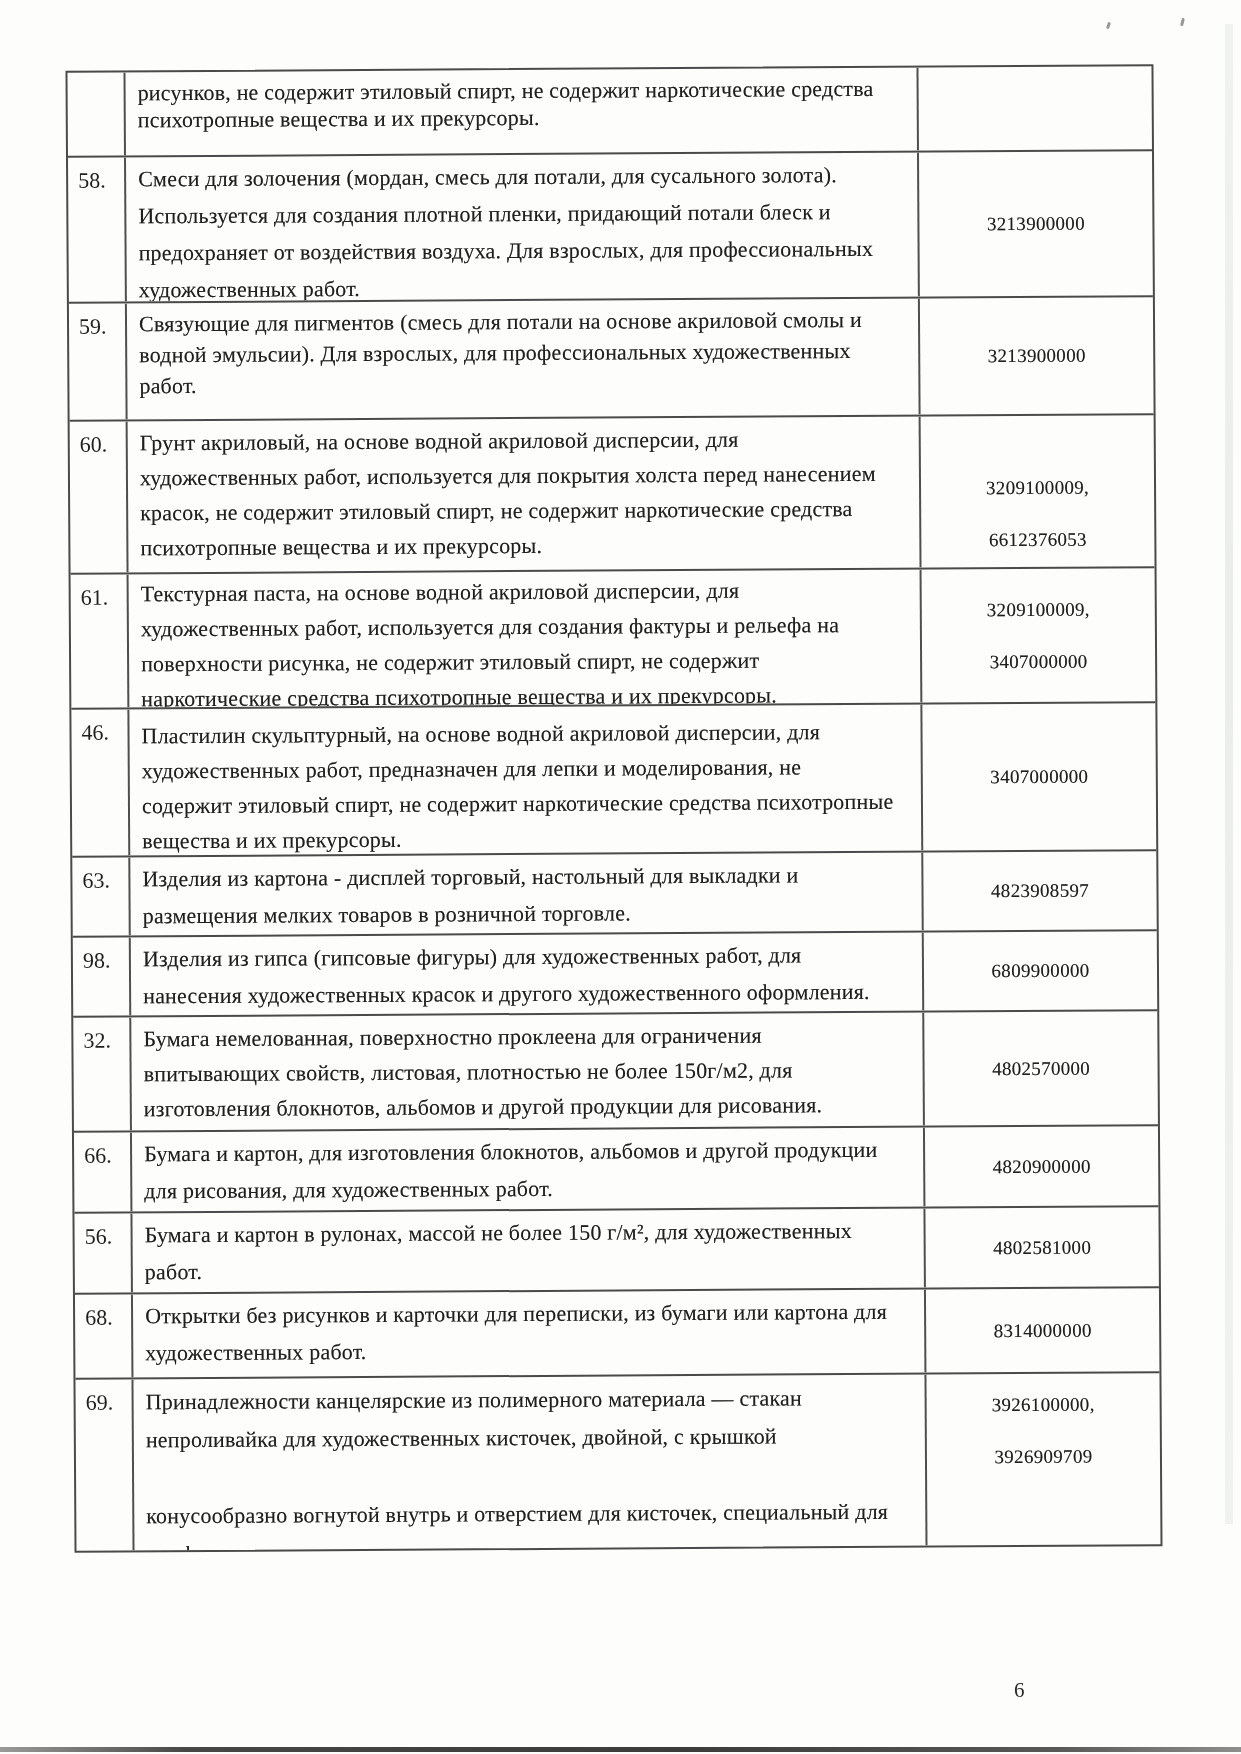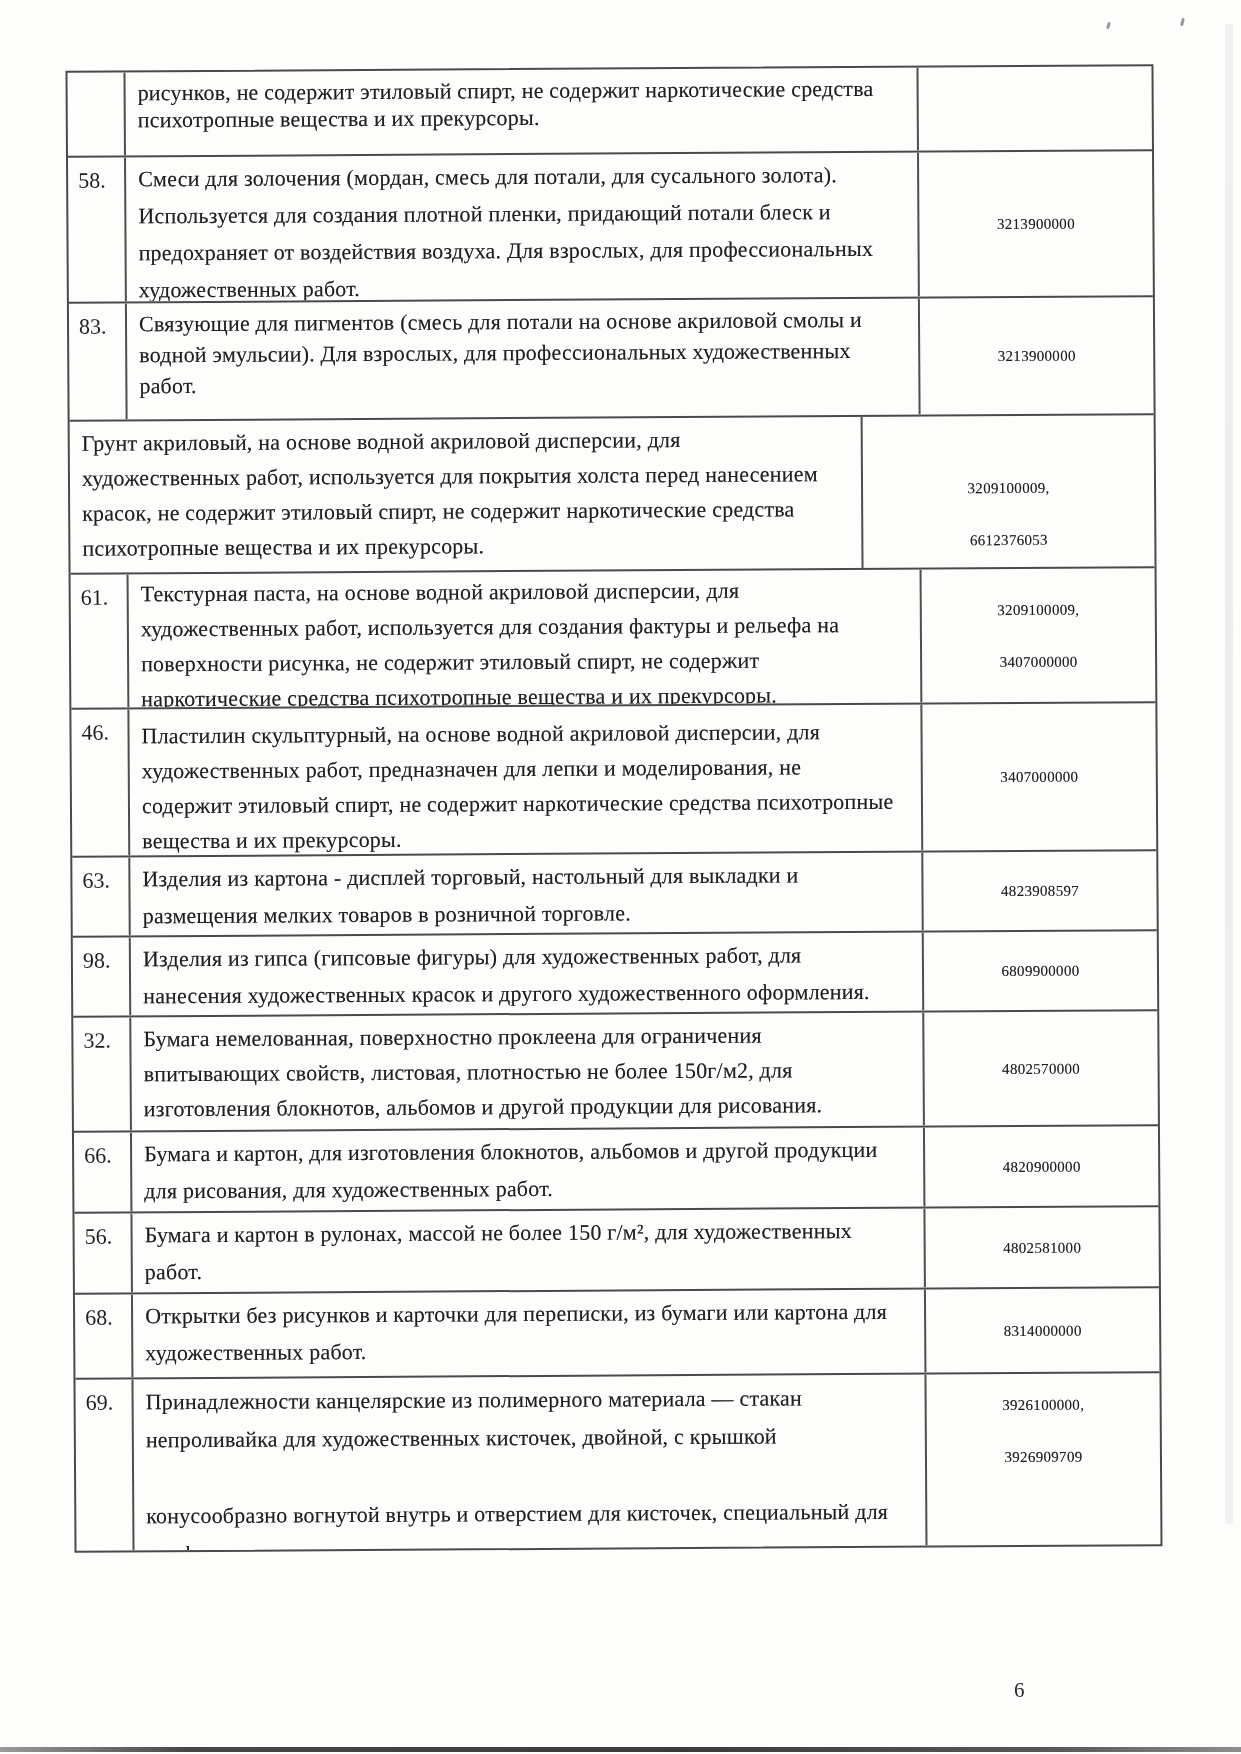--- a/index.html
+++ b/index.html
@@ -46,21 +46,21 @@
     text-shadow:0 0 0.5px rgba(20,20,20,0.45);
   }
   .code{
     flex:1;
     display:flex;flex-direction:column;
     align-items:center;justify-content:center;
     gap:26px;
     padding:0 4px;
   }
   .code-line{
-    font-size:15px;line-height:26px;letter-spacing:0.3px;
+    font-size:19px;line-height:26px;letter-spacing:0.3px;
     text-shadow:0 0 0.5px rgba(20,20,20,0.45);
   }
 
   
   .row:nth-child(1){height:83px}
   .row:nth-child(2){height:146px}
   .row:nth-child(3){height:118px}
   .row:nth-child(4){height:153px}
   .row:nth-child(5){height:135px}
   .row:nth-child(6){height:148px}
@@ -125,30 +125,31 @@
     <div class="cell desc">Смеси для золочения (мордан, смесь для потали, для сусального золота).
 Используется для создания плотной пленки, придающий потали блеск и
 предохраняет от воздействия воздуха. Для взрослых, для профессиональных
 художественных работ.</div>
     <div class="cell code">
           <div class="code-line">3213900000</div>
         </div>
   </div>
 
   <div class="row">
-    <div class="cell num">83.</div>
+    <div class="cell num">59.</div>
     <div class="cell desc">Связующие для пигментов (смесь для потали на основе акриловой смолы и
 водной эмульсии). Для взрослых, для профессиональных художественных
 работ.</div>
     <div class="cell code">
           <div class="code-line">3213900000</div>
         </div>
   </div>
 
   <div class="row">
+    <div class="cell num">60.</div>
     <div class="cell desc">Грунт акриловый, на основе водной акриловой дисперсии, для
 художественных работ, используется для покрытия холста перед нанесением
 красок, не содержит этиловый спирт, не содержит наркотические средства
 психотропные вещества и их прекурсоры.</div>
     <div class="cell code">
           <div class="code-line">3209100009,</div>
           <div class="code-line">6612376053</div>
         </div>
   </div>
 

